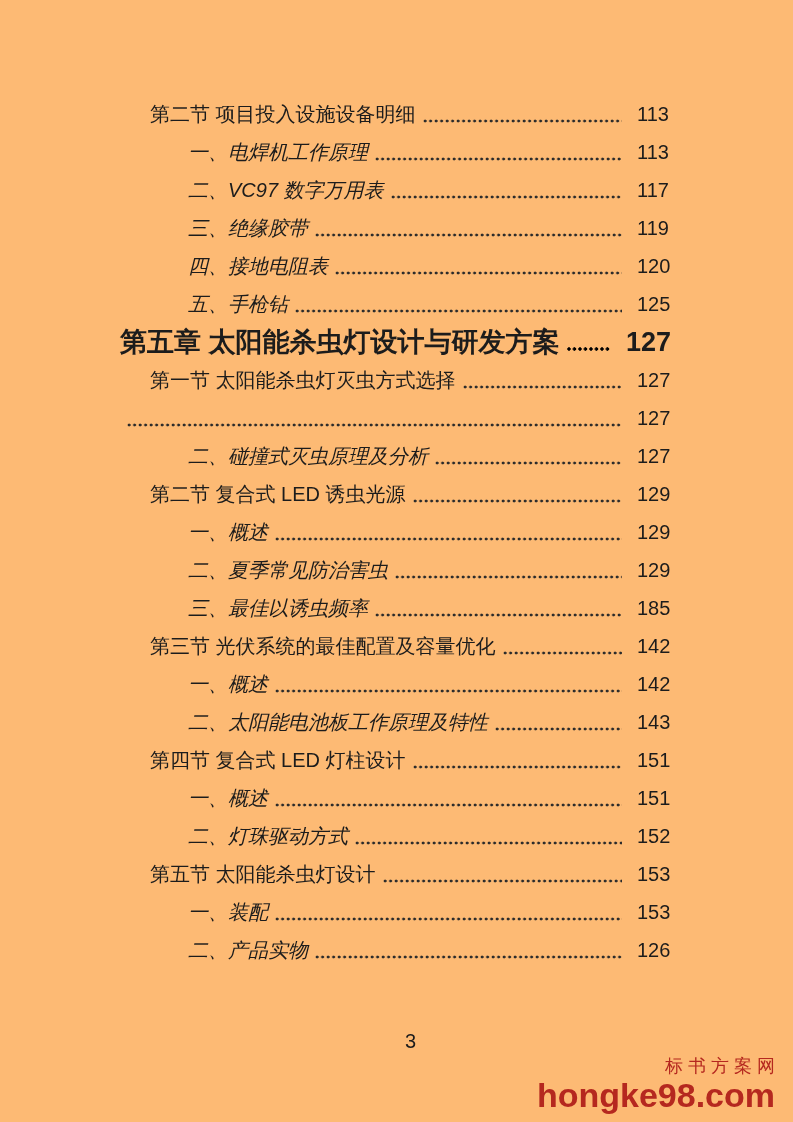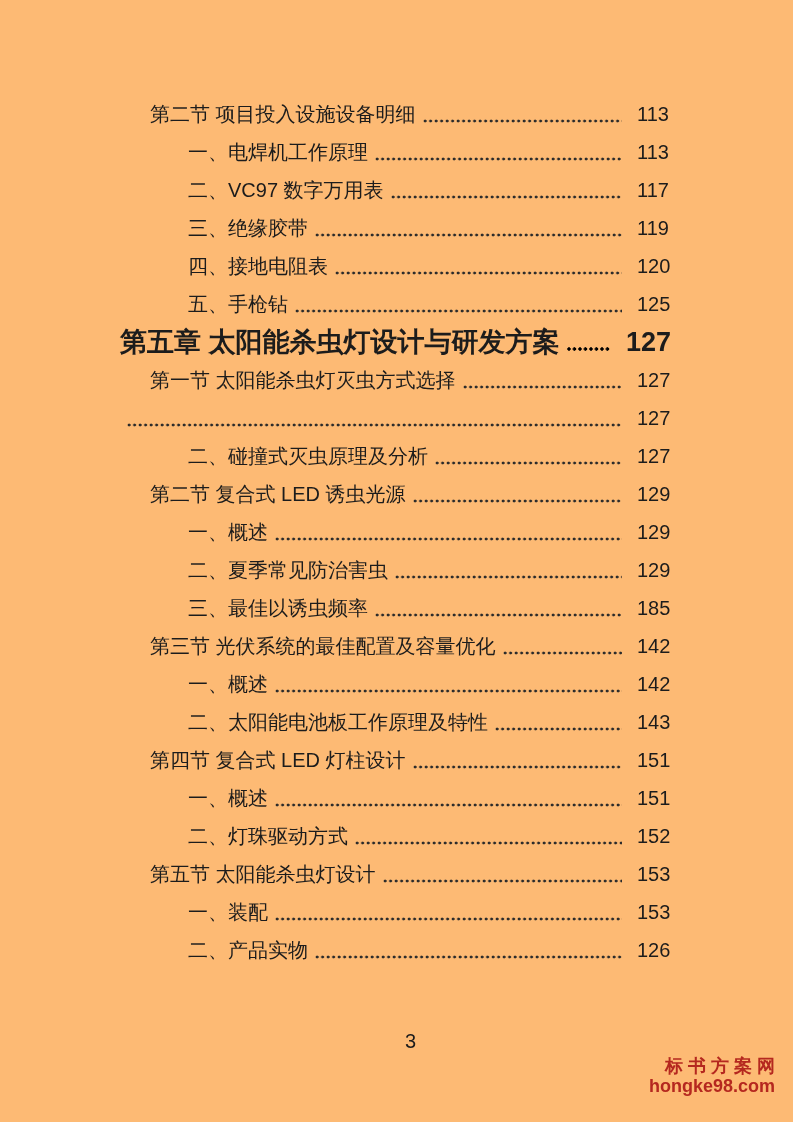--- a/index.html
+++ b/index.html
@@ -31,21 +31,21 @@
     margin-bottom: 12px;
     font-size: 20px;
     line-height: 26px;
     white-space: nowrap;
   }
   .toc-row.chapter {
     font-weight: bold;
     font-size: 27px;
   }
   .toc-row.section .toc-title { margin-left: 30px; }
-  .toc-row.item .toc-title    { margin-left: 68px; }
+  .toc-row.item .toc-title    { margin-left: 68px; font-style: italic; }
   .toc-title { flex: 0 0 auto; }
   .leader {
     flex: 1 1 auto;
     height: 4px;
     margin: 0 3px 4px 7px;
     background-image: radial-gradient(circle at 2px 2px, #2a2a2a 1.25px, rgba(0,0,0,0) 1.7px);
     background-size: 5.5px 4px;
     background-repeat: repeat-x;
   }
   .toc-row.chapter .leader {
@@ -68,27 +68,27 @@
   }
   .watermark {
     position: absolute;
     top: 1057px;
     right: 18px;
     text-align: right;
     line-height: 1.1;
   }
   .watermark-name {
     font-size: 18px;
-    font-weight: bold;
+    font-weight: normal;
     letter-spacing: 5px;
     margin-right: -5px;
     display: block;
   }
   .watermark-url {
-    font-size: 18px;
+    font-size: 34px;
     font-weight: bold;
     display: block;
   }
 </style>
 </head>
 <body>
 
 <div class="doc-page">
 
   <div class="toc">

